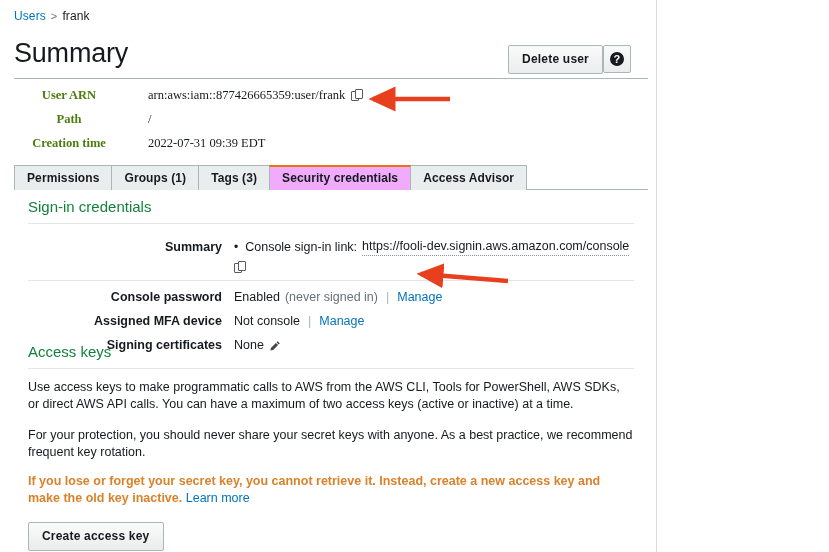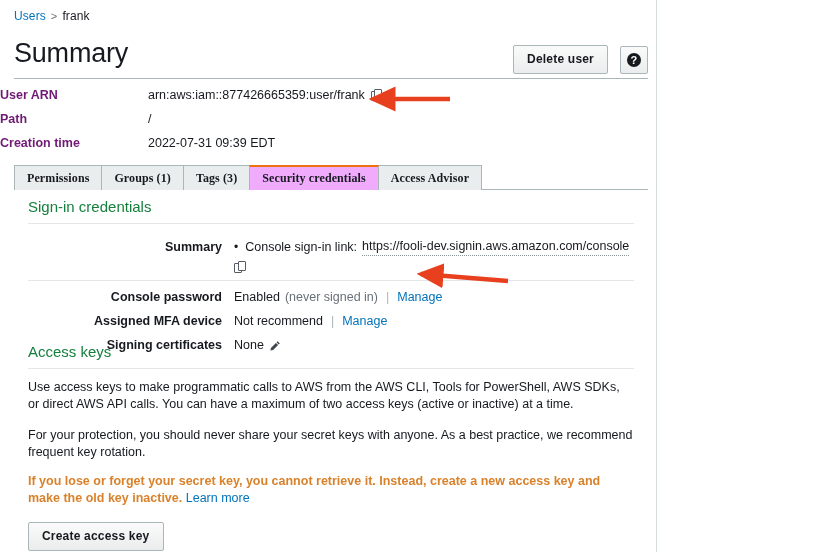--- a/index.html
+++ b/index.html
@@ -54,24 +54,23 @@
     line-height: 34px;
     color: #16191f;
     margin: 0;
     letter-spacing: -0.2px;
   }
 
   
   .top-actions {
     position: absolute;
     top: 45px;
-    right: 8px;
-    display: flex;
-    align-items: center;
-    gap: 12px;
+    right: 25px;
+    display: flex;
+    gap: 0;
   }
   .btn {
     font-family: "Liberation Sans", sans-serif;
     font-size: 12px;
     font-weight: bold;
     color: #16191f;
     background: linear-gradient(180deg, #fafafa 0%, #eaeded 100%);
     border: 1px solid #aab7b8;
     border-radius: 2px;
     padding: 5px 13px 6px 13px;
@@ -119,31 +118,33 @@
   }
   .detail-row {
     display: flex;
     align-items: baseline;
     font-size: 12.5px;
     line-height: 16px;
     margin-bottom: 8px;
   }
   .detail-label {
     width: 148px;
-    text-align: left;
-    font-weight: bold;
-    color: #701a75;
+    text-align: center;
+    font-weight: bold;
+    color: #4d7c0f;
     padding-right: 10px;
     box-sizing: border-box;
+    font-family: Liberation Serif, serif;
   }
   .detail-value {
     color: #16191f;
     display: flex;
     align-items: center;
     gap: 6px;
+    font-family: Liberation Serif, serif;
   }
 
   
   .copy-icon {
     display: inline-block;
     position: relative;
     width: 11px;
     height: 12px;
     cursor: pointer;
     flex: none;
@@ -199,21 +200,20 @@
     background: #eaeded;
     border: 1px solid #aab7b8;
     border-bottom: none;
     padding: 5px 12px 5px 12px;
     margin-right: -1px;
     line-height: 14px;
     cursor: pointer;
     position: relative;
     top: 1px;
     letter-spacing: 0.1px;
-    font-family: Liberation Serif, serif;
   }
   .tab.active {
     background: #f0abfc;
     border-top: 2px solid #ec7211;
     padding-top: 4px;
     z-index: 2;
   }
   .tab.active::after {
     content: "";
     position: absolute;
@@ -426,21 +426,21 @@
           <span>Enabled</span>
           <span class="muted">(never signed in)</span>
           <span class="divider-pipe">|</span>
           <a class="link">Manage</a>
         </div>
       </div>
 
       <div class="cred-row">
         <div class="cred-label">Assigned MFA device</div>
         <div class="cred-value">
-          <span>Not recommend</span>
+          <span>Not console</span>
           <span class="divider-pipe">|</span>
           <a class="link">Manage</a>
         </div>
       </div>
 
       <div class="cred-row">
         <div class="cred-label">Signing certificates</div>
         <div class="cred-value">
           <span>None</span>
           <span class="pencil-icon">

